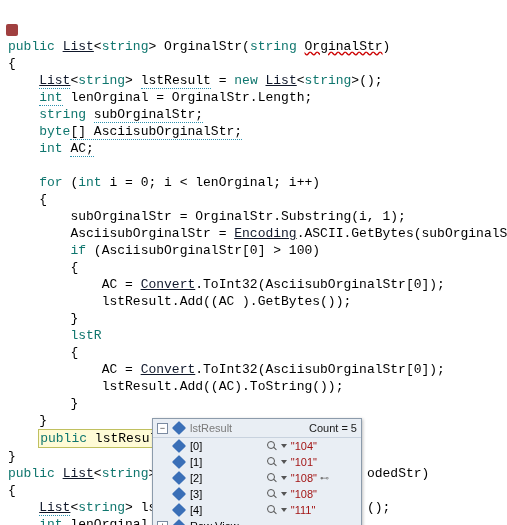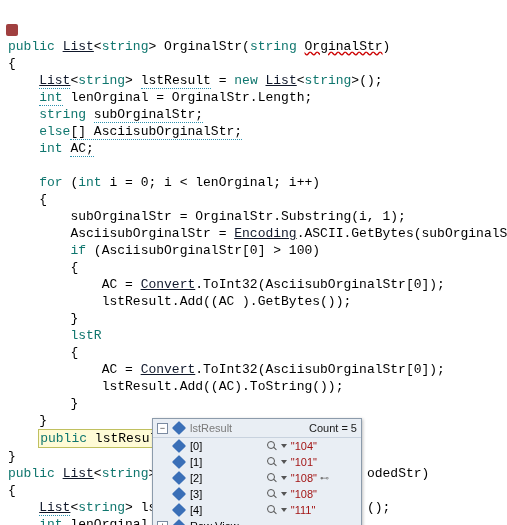--- a/index.html
+++ b/index.html
@@ -148,21 +148,21 @@
 </head>
 <body>
 
 <div class="code-area">
 <div class="bp"></div>
 <span class="kw">public</span> <span class="type">List</span>&lt;<span class="kw">string</span>&gt; <span>OrginalStr</span>(<span class="kw">string</span> <span class="underline-red">OrginalStr</span>)
 {
     <span class="type underline">List</span>&lt;<span class="kw">string</span>&gt; <span class="underline">lstResult</span> = <span class="kw">new</span> <span class="type">List</span>&lt;<span class="kw">string</span>&gt;();
     <span class="kw underline">int</span> <span>lenOrginal</span> = <span>OrginalStr.Length;</span>
     <span class="kw">string</span> <span class="underline">subOrginalStr;</span>
-    <span class="kw">else</span><span class="underline">[] AsciisubOrginalStr;</span>
+    <span class="kw">byte</span><span class="underline">[] AsciisubOrginalStr;</span>
     <span class="kw">int</span> <span class="underline">AC;</span>
 
     <span class="kw">for</span> (<span class="kw">int</span><span> i = 0; i &lt; lenOrginal; i++)</span>
     {
         <span>subOrginalStr = OrginalStr.Substring(i, 1);</span>
         <span>AsciisubOrginalStr = </span><span class="type">Encoding</span><span>.ASCII.GetBytes(subOrginalStr);</span>
         <span class="kw">if</span><span> (AsciisubOrginalStr[0] &gt; 100)</span>
         {
             <span>AC = </span><span class="type">Convert</span><span>.ToInt32(AsciisubOrginalStr[0]);</span>
             <span>lstResult.Add((AC ).GetBytes());</span>

